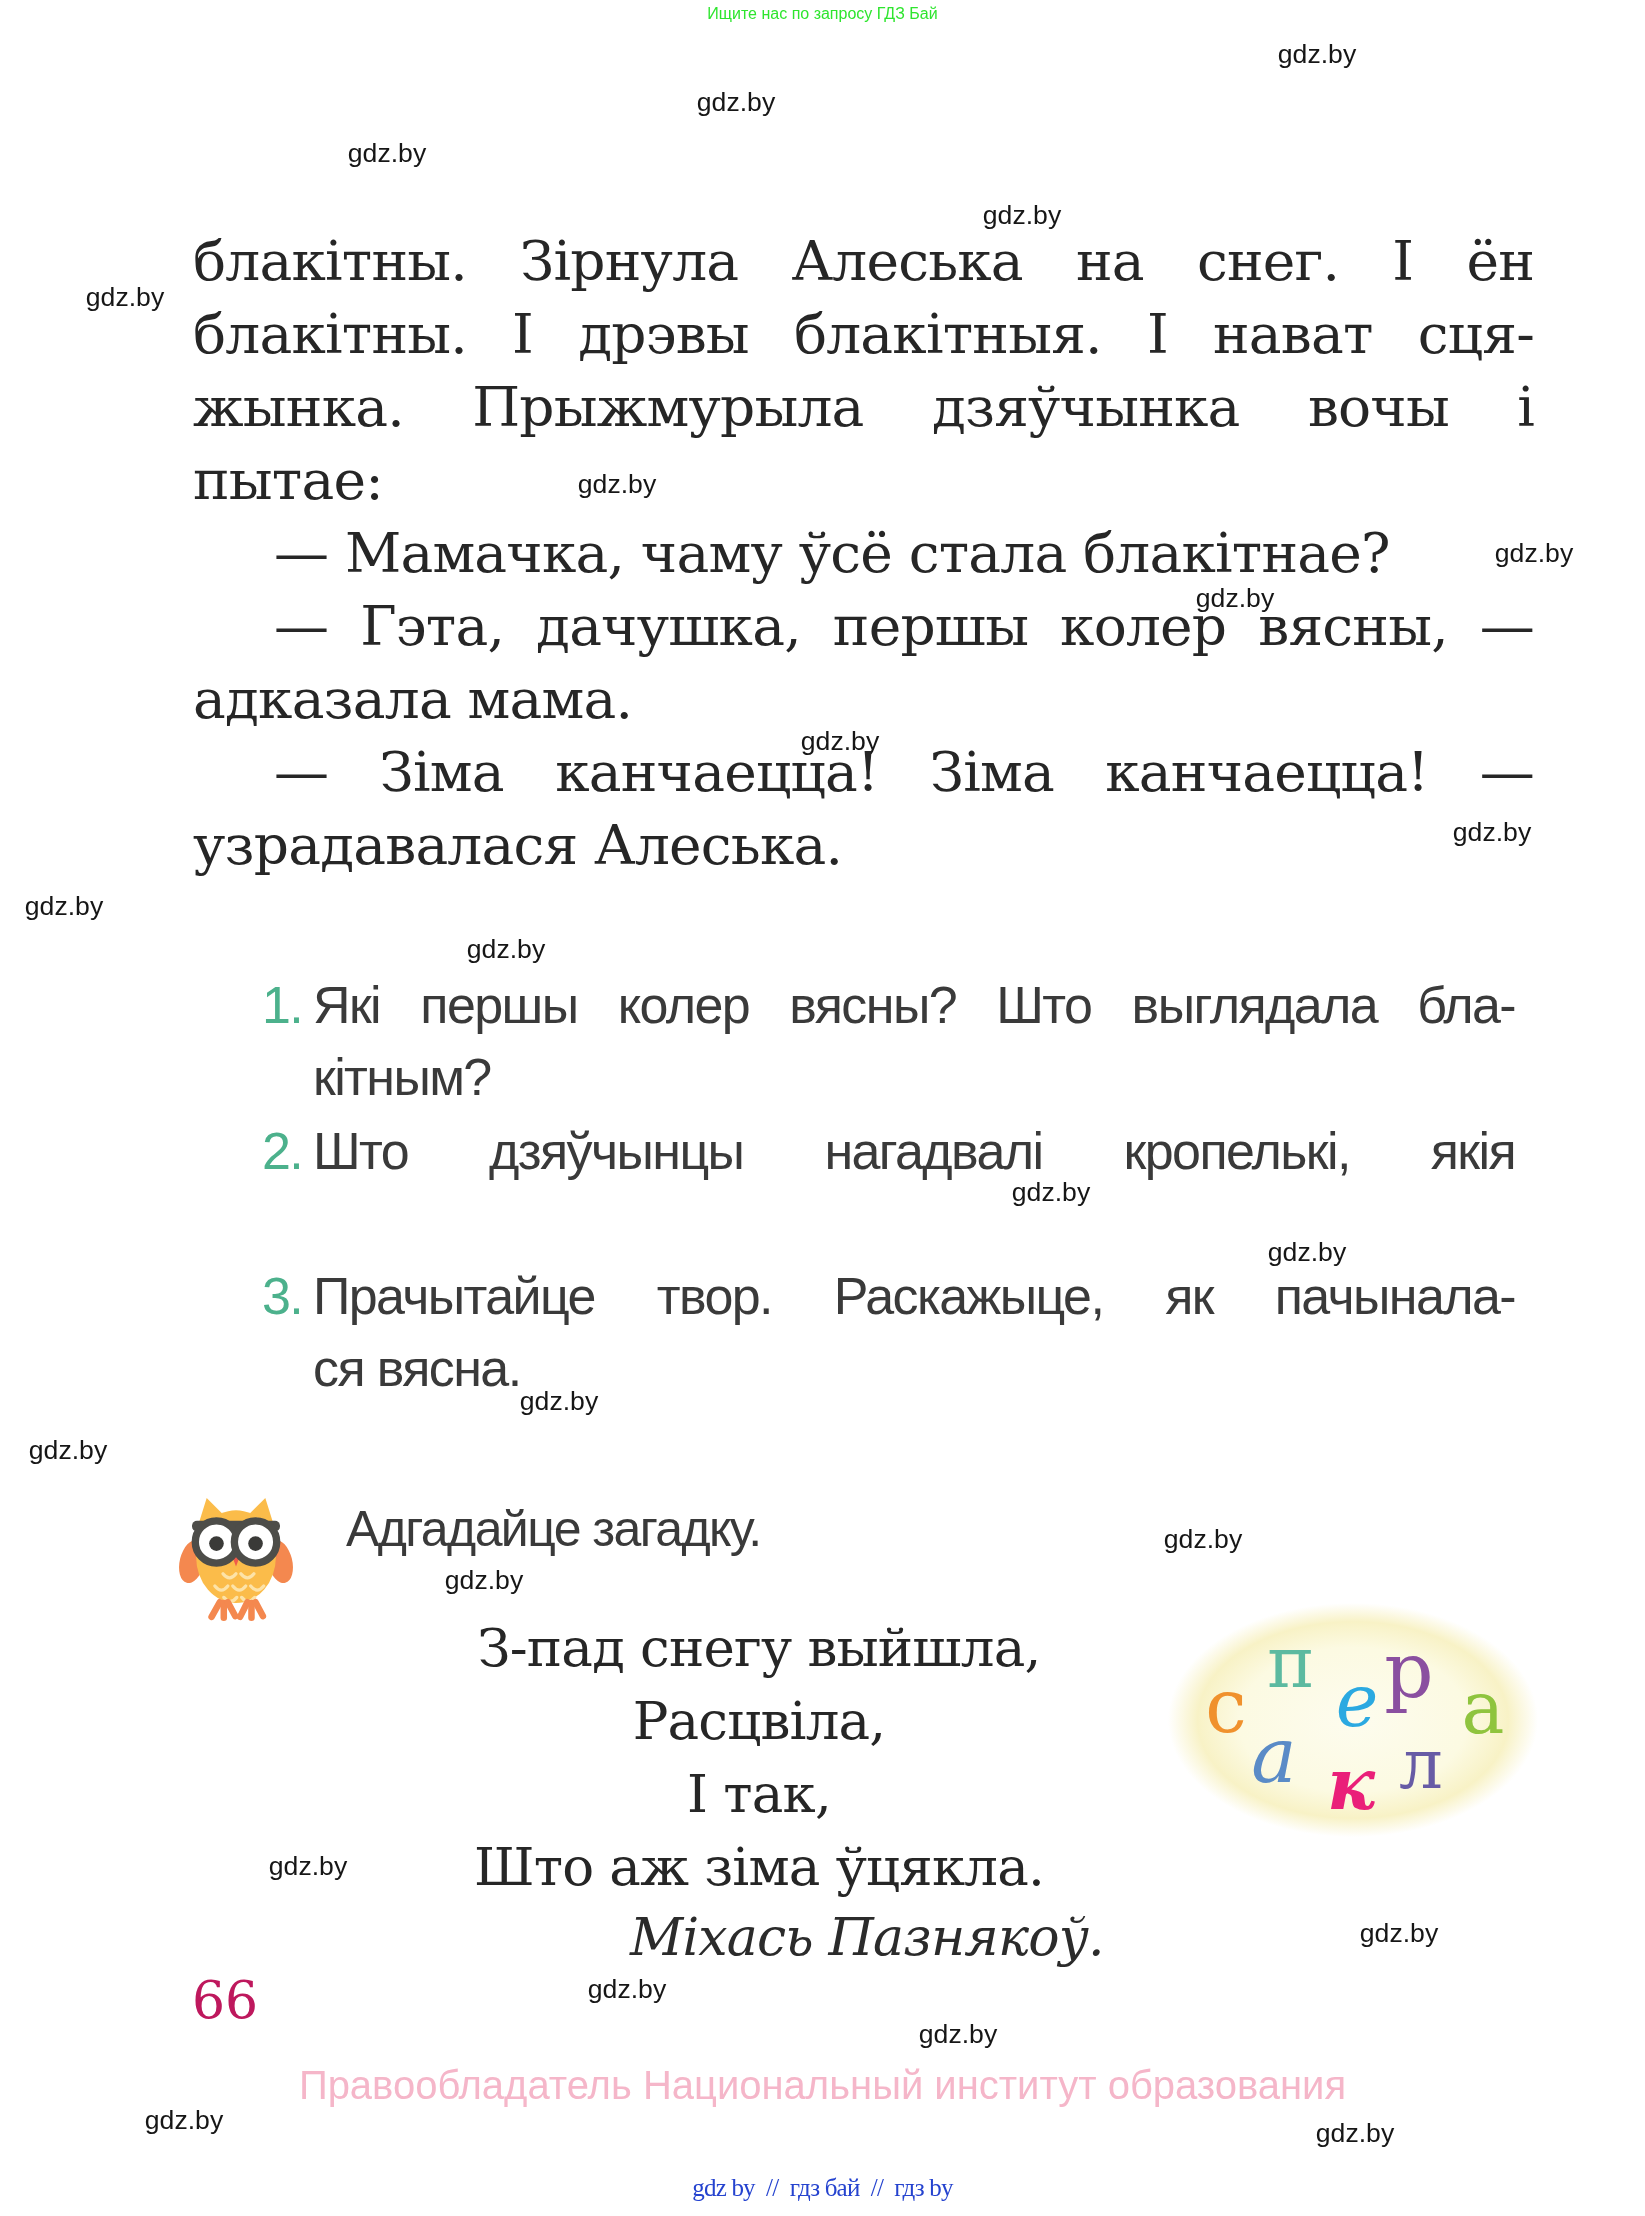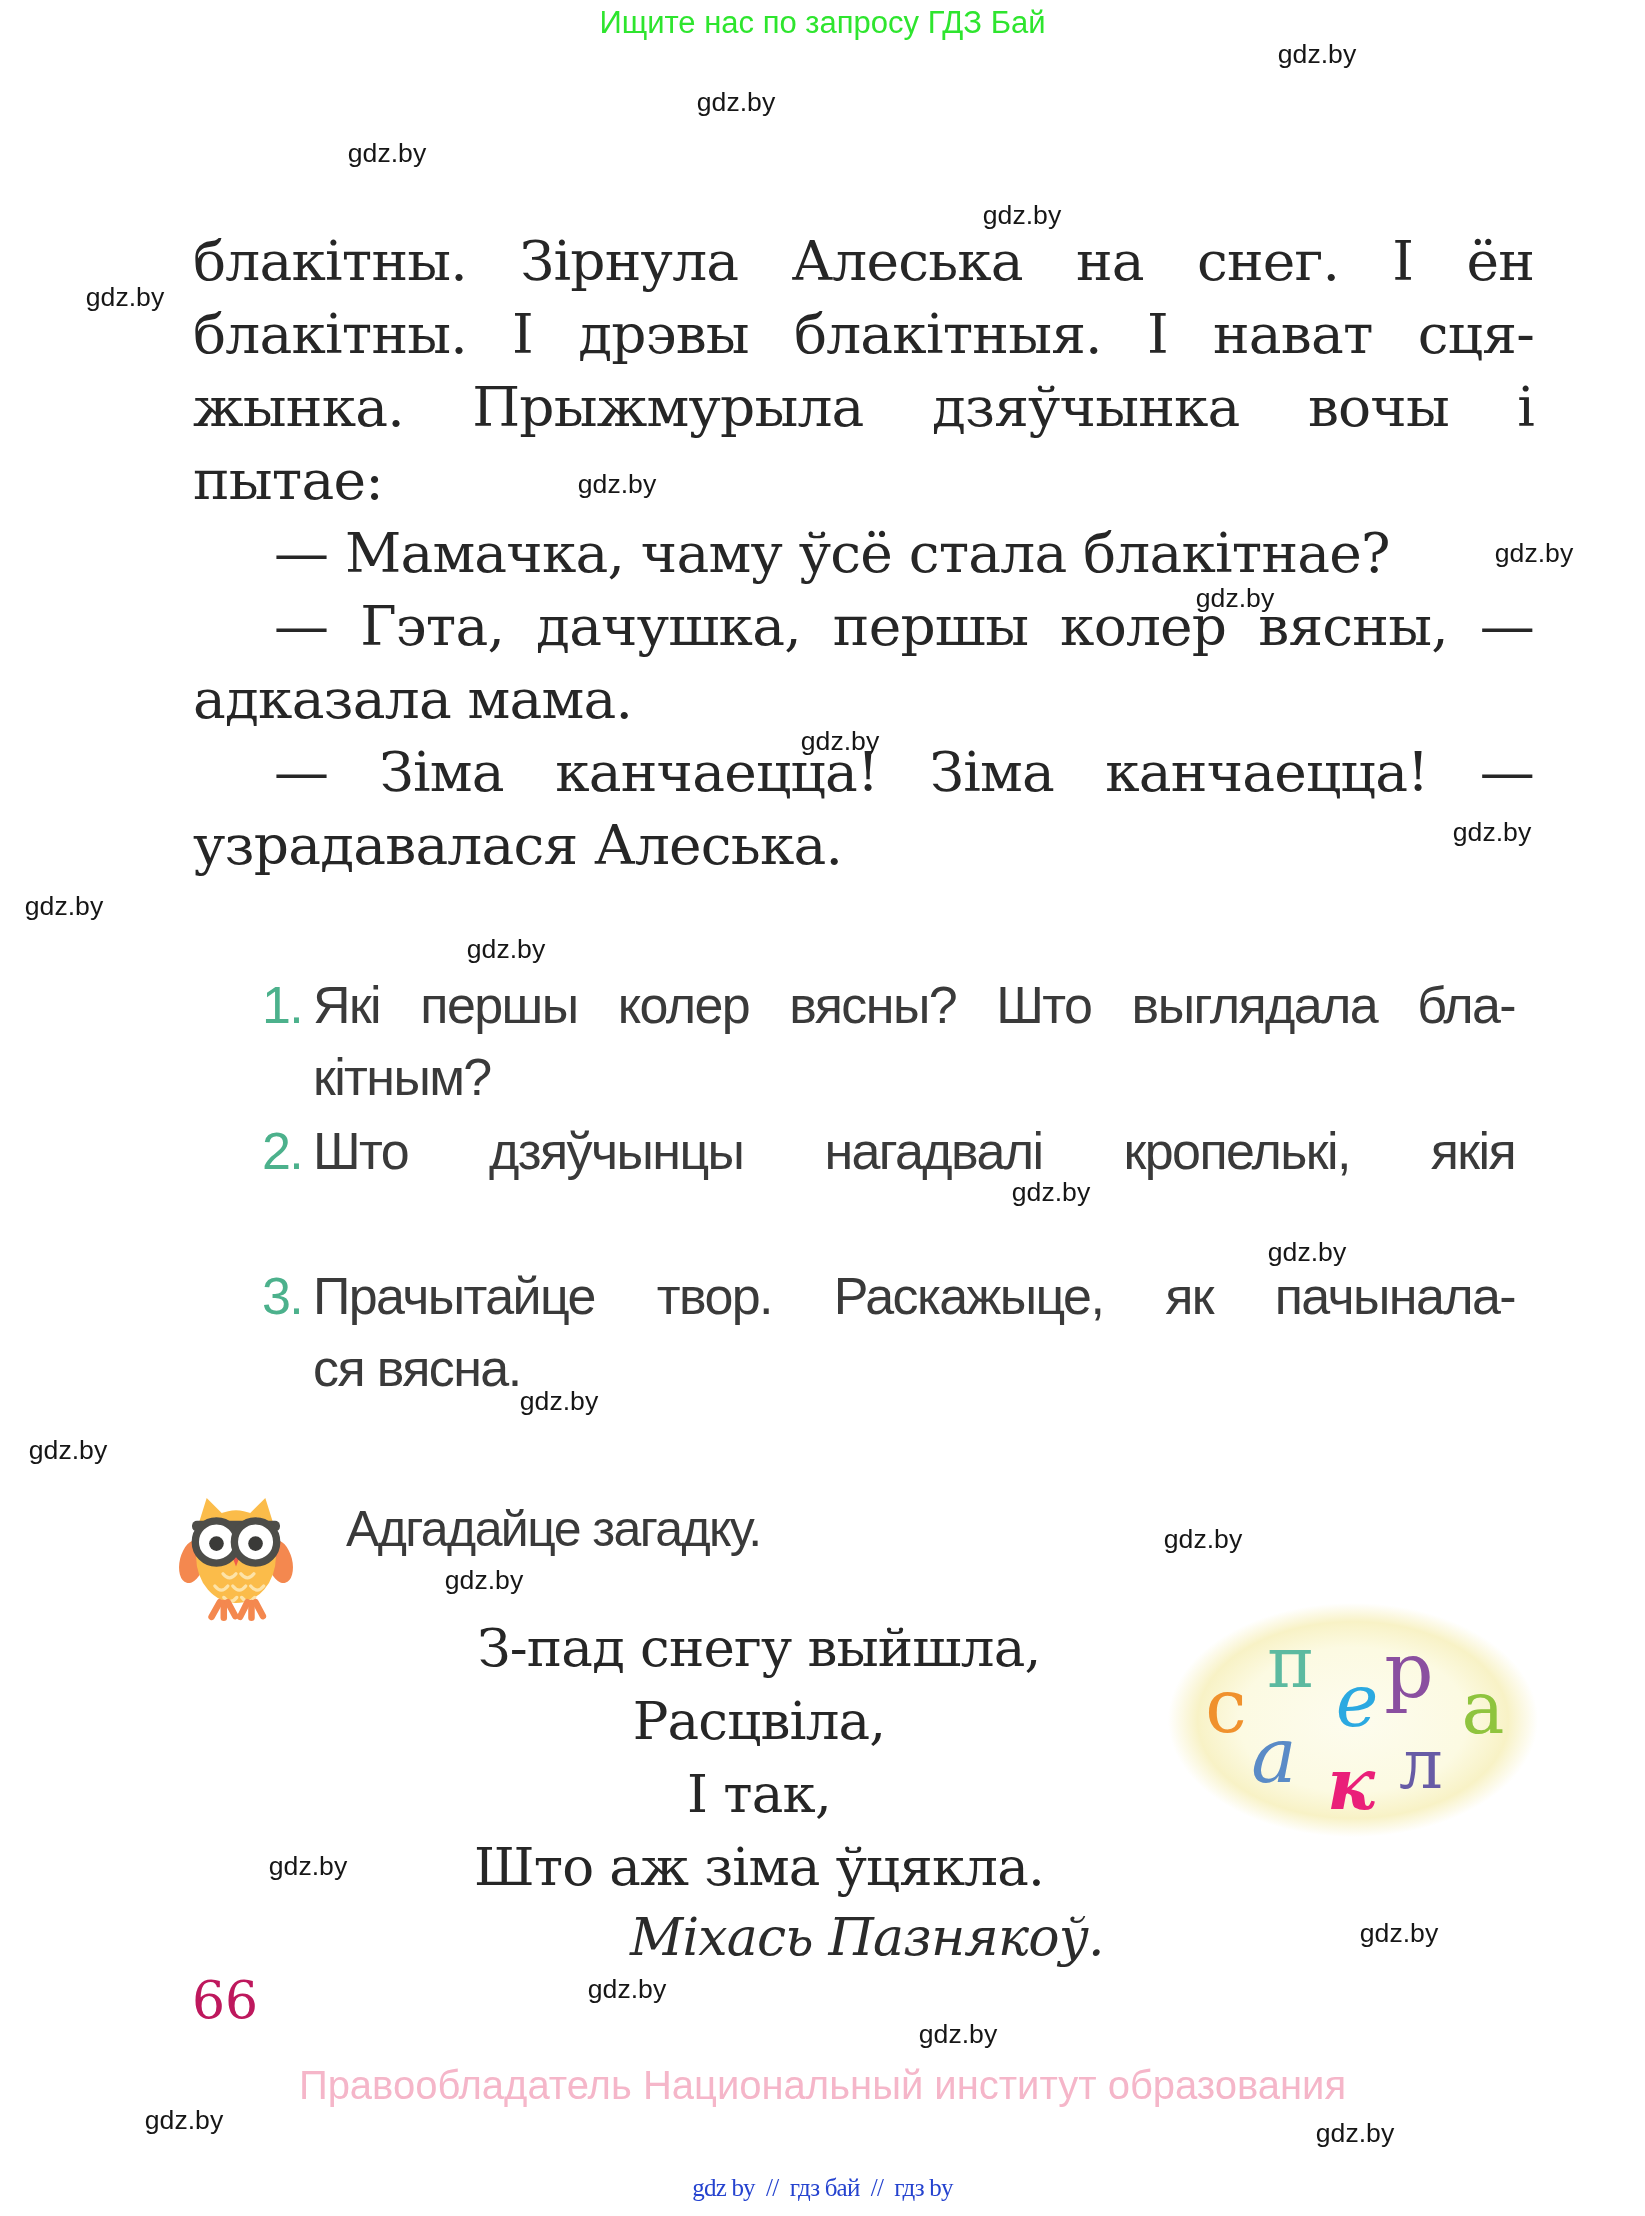--- a/index.html
+++ b/index.html
@@ -1,21 +1,21 @@
 <!DOCTYPE html>
 <html style="font-size:13px"><head>
 <meta charset="utf-8">
 <style>
   html,body{margin:0;padding:0;background:#ffffff;}
   .page{position:relative;width:1645px;height:2216px;background:#ffffff;overflow:hidden;
         font-family:"DejaVu Serif",serif;color:#222;}
 
   
   .banner{position:absolute;top:4.8px;left:50%;transform:translateX(-50%);
-          font-family:"Liberation Sans",sans-serif;font-size:31px;color:#2ee52e;white-space:nowrap;}
+          font-family:"Liberation Sans",sans-serif;font-size:16px;color:#2ee52e;white-space:nowrap;}
 
   
   .wm{position:absolute;transform:translate(-50%,-50%);
       font-family:"Liberation Sans",sans-serif;font-size:26.6px;color:#161616;white-space:nowrap;}
 
   
   .story{position:absolute;left:193px;top:225px;width:1341px;
          font-size:55px;line-height:73px;letter-spacing:-0.8px;color:#262626;}
   .story .ln{white-space:normal;}
   .story .j{text-align:justify;text-align-last:justify;}

